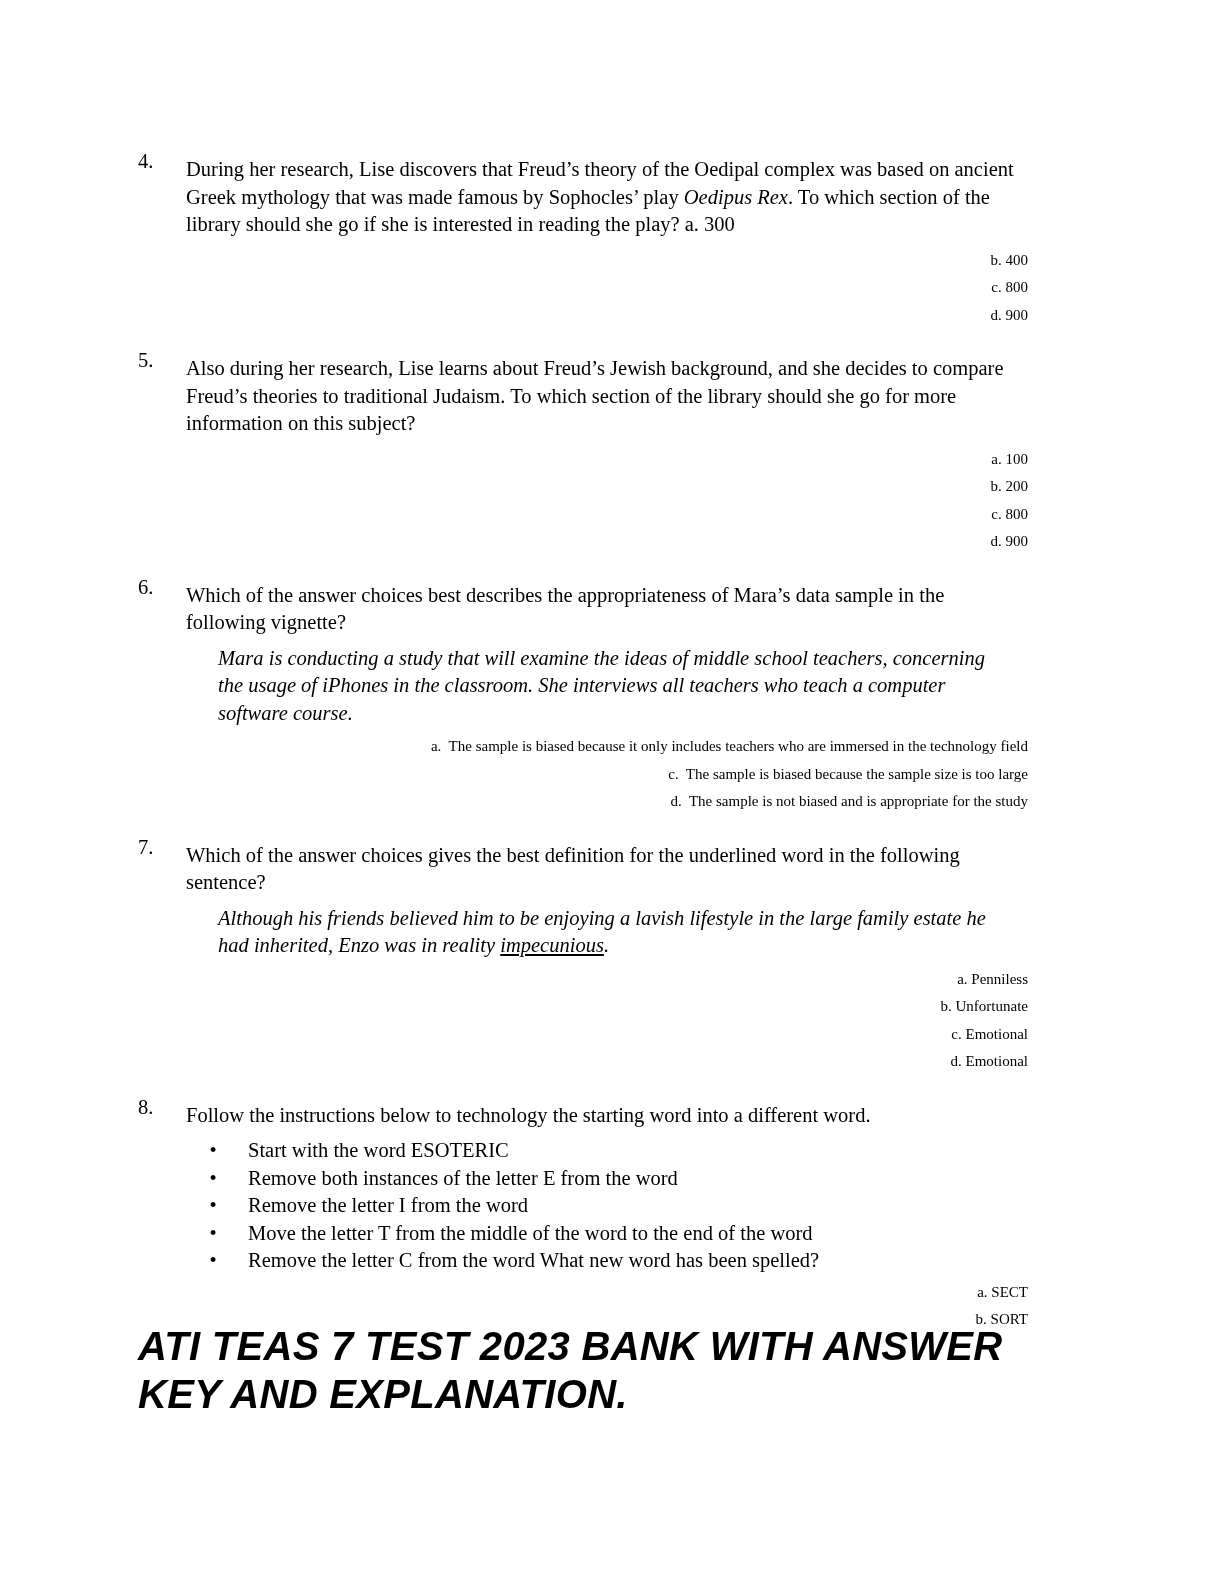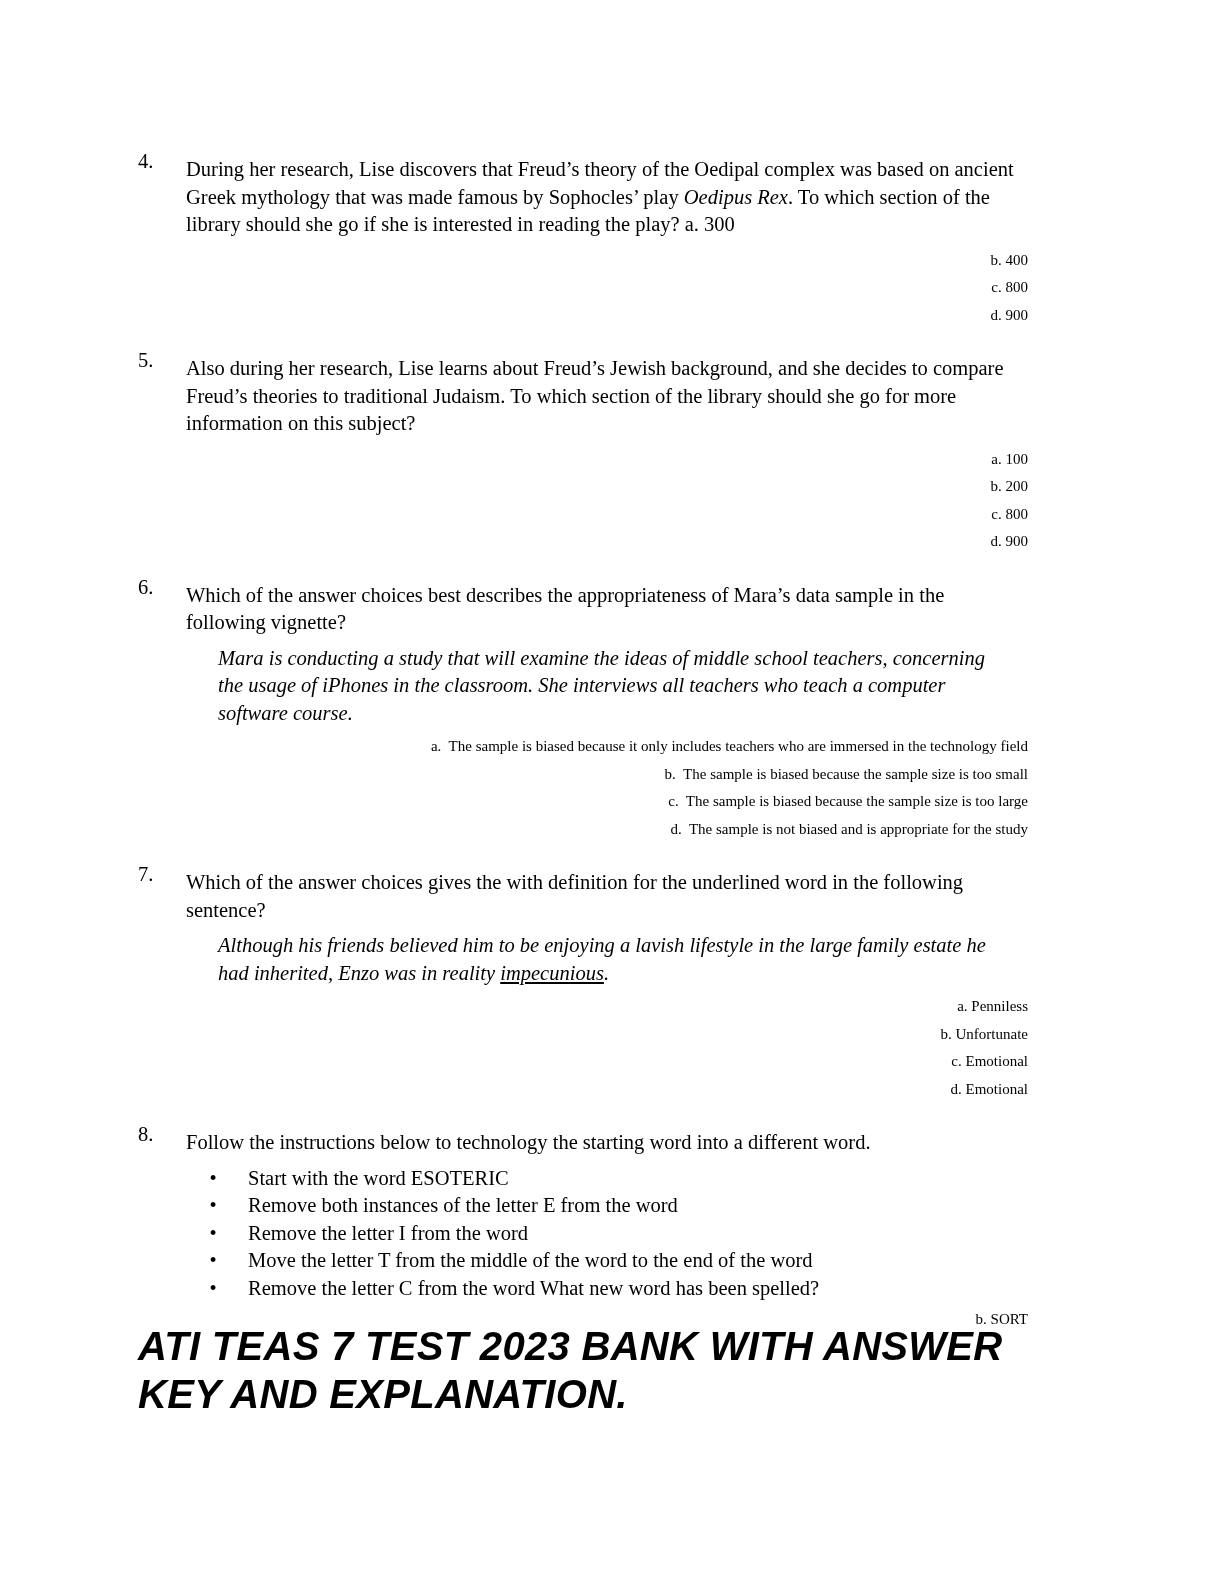--- a/index.html
+++ b/index.html
@@ -131,31 +131,30 @@
       </div>
     </div>
 
     <div class="q-block">
       <div class="q-num">6.</div>
       <div class="q-body">
         <p class="q-stem">Which of the answer choices best describes the appropriateness of Mara’s data sample in the following vignette?</p>
         <p class="vignette">Mara is conducting a study that will examine the ideas of middle school teachers, concerning the usage of iPhones in the classroom. She interviews all teachers who teach a computer software course.</p>
         <div class="choices">
           <div class="choice">a.  The sample is biased because it only includes teachers who are immersed in the technology field</div>
-          <div class="choice">b.  The sample is biased because the sample size is too small</div>
           <div class="choice">c.  The sample is biased because the sample size is too large</div>
           <div class="choice">d.  The sample is not biased and is appropriate for the study</div>
         </div>
       </div>
     </div>
 
     <div class="q-block">
       <div class="q-num">7.</div>
       <div class="q-body">
-        <p class="q-stem">Which of the answer choices gives the with definition for the underlined word in the following sentence?</p>
+        <p class="q-stem">Which of the answer choices gives the best definition for the underlined word in the following sentence?</p>
         <p class="vignette"><span>Although his friends believed him to be enjoying a lavish lifestyle in the large family estate he had inherited, Enzo was in reality </span><span class="underline-word">impecunious</span><span>.</span></p>
         <div class="choices">
           <div class="choice">a. Penniless</div>
           <div class="choice">b. Unfortunate</div>
           <div class="choice">c. Emotional</div>
           <div class="choice">d. Emotional</div>
         </div>
       </div>
     </div>
 
@@ -179,20 +178,21 @@
           <div class="bullet-row">
             <span class="bullet-dot">•</span>
             <span class="bullet-text">Move the letter T from the middle of the word to the end of the word</span>
           </div>
           <div class="bullet-row">
             <span class="bullet-dot">•</span>
             <span class="bullet-text">Remove the letter C from the word What new word has been spelled?</span>
           </div>
         </div>
         <div class="choices">
+          <div class="choice">a. SECT</div>
           <div class="choice">b. SORT</div>
         </div>
       </div>
     </div>
 
   </div>
 
   <div class="footer-title">ATI TEAS 7 TEST 2023 BANK WITH ANSWER KEY AND EXPLANATION.</div>
 
 </div>

